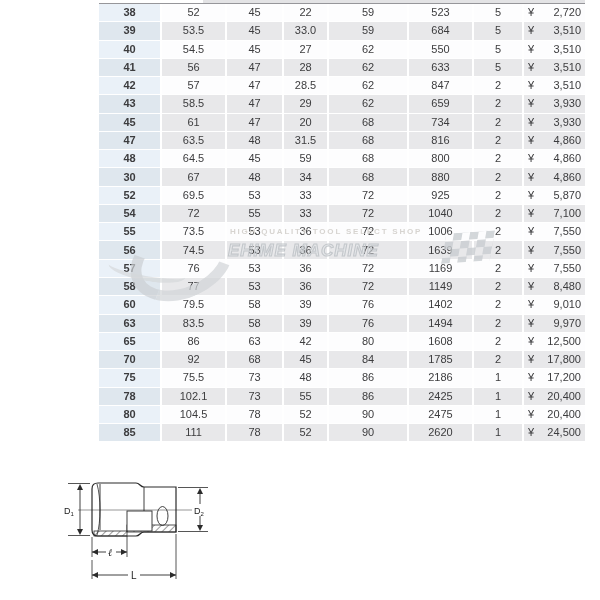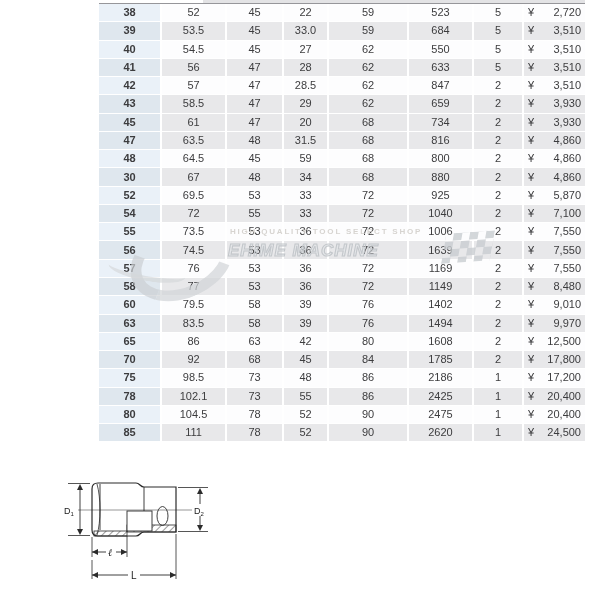--- a/index.html
+++ b/index.html
@@ -375,21 +375,21 @@
           <td>2</td>
           <td class="price">
             <div class="price-inner">
               <span>¥</span>
               <span>17,800</span>
             </div>
           </td>
         </tr>
         <tr class="row-white">
           <td class="size">75</td>
-          <td>98.5</td>
+          <td>75.5</td>
           <td>73</td>
           <td>48</td>
           <td>86</td>
           <td>2186</td>
           <td>1</td>
           <td class="price">
             <div class="price-inner">
               <span>¥</span>
               <span>17,200</span>
             </div>

